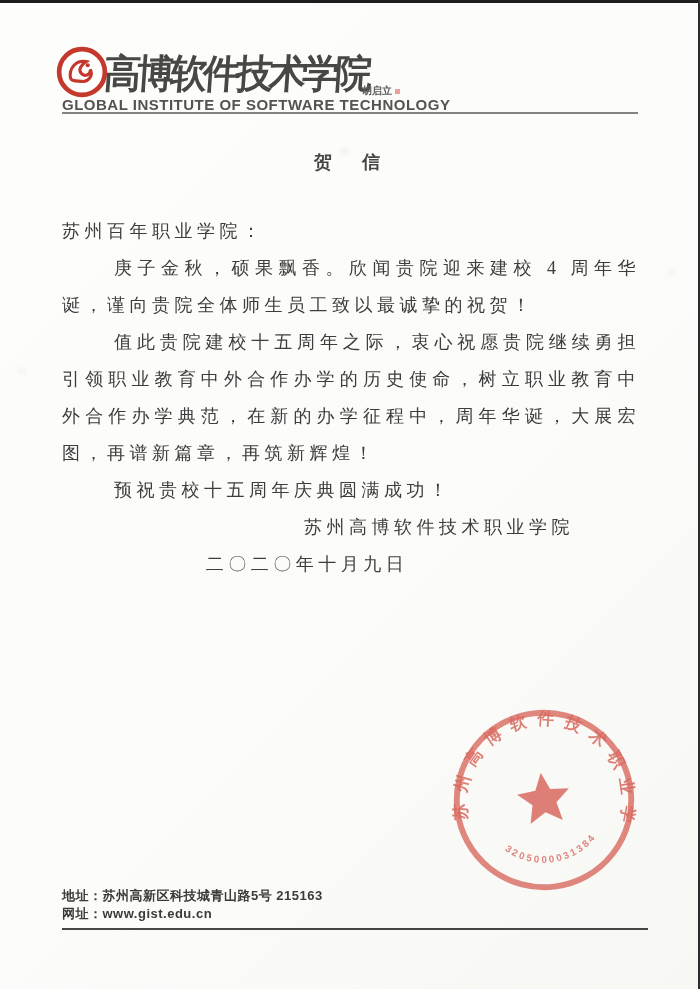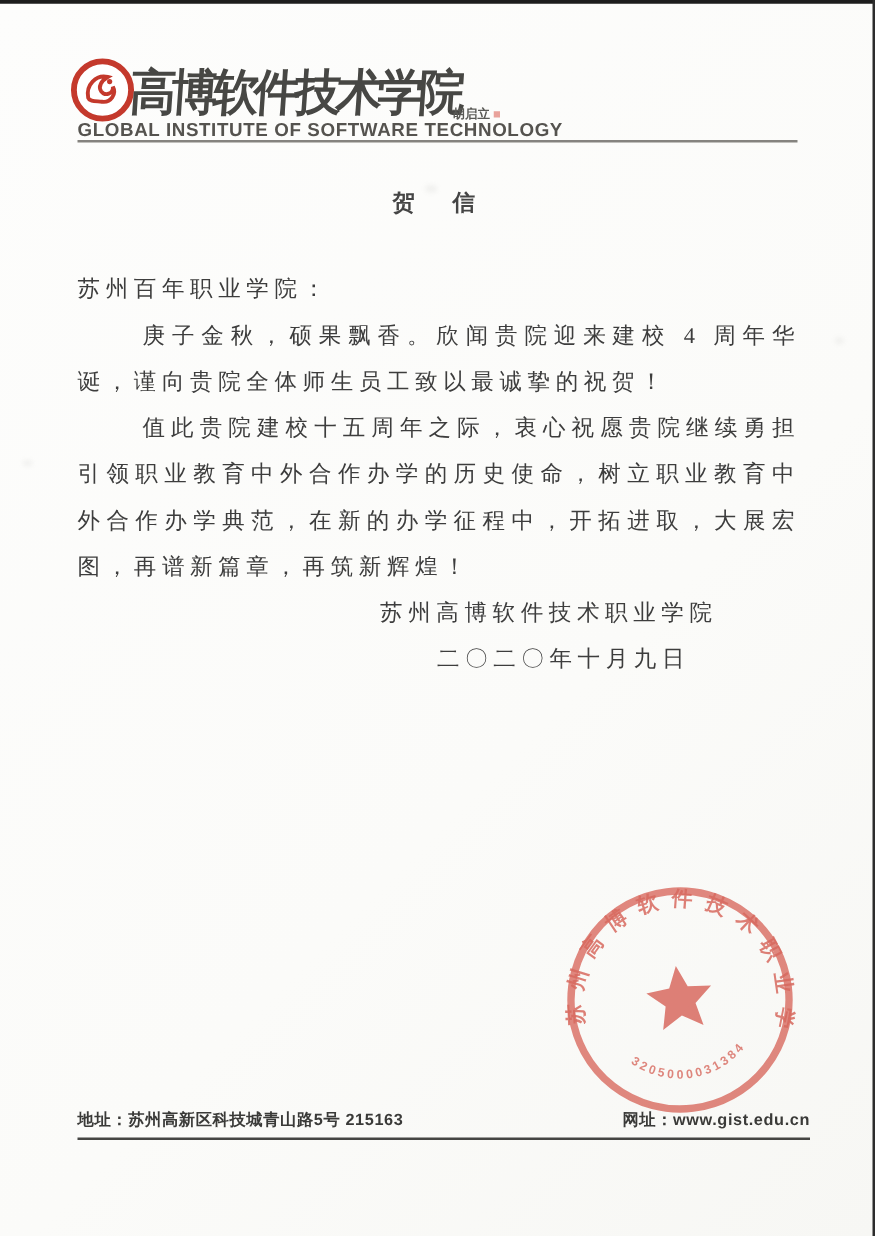--- a/index.html
+++ b/index.html
@@ -40,33 +40,33 @@
   }
 
   
   .body-text {
     position:absolute; left:62px; top:199px; width:578px;
     font-size:18px; line-height:37px; letter-spacing:4.5px;
     text-align:justify; color:#3d3d3d;margin-top:14px;
   }
   .body-text p.indent { text-indent:52px; }
   .sig-line { text-align:right; padding-right:66px; letter-spacing:4.5px; }
-  .date-line { text-align:right; padding-right:88px; letter-spacing:4.5px; }
+  .date-line { text-align:center; padding-right:88px; letter-spacing:4.5px; }
 
   
   .seal { position:absolute; left:446px; top:702px; width:196px; height:196px;
           transform:rotate(-7deg); mix-blend-mode:multiply; opacity:.88; }
 
   
   .footer {
     position:absolute; left:62px; top:884px; width:586px;
     font-family:"Liberation Sans","DejaVu Sans",sans-serif;
     font-size:13px; font-weight:700; color:#3a3a38; letter-spacing:.5px;
   }
-  .footer-row { display:flex; justify-content:space-between; padding:3px 0; }
+  .footer-row { display:flex; justify-content:space-between; padding:3px 0;flex-direction:column; }
   .footer-rule { height:2px; background:#454543; margin:2px 0 3px 0; }
 </style>
 </head>
 <body>
 
 <div class="page">
 
   <div class="scan-top-edge"></div>
   <div class="scan-right-edge"></div>
   <div class="smudge" style="left:340px;top:148px;width:10px;height:6px;"></div>
@@ -85,21 +85,22 @@
     </div>
     <div class="en-name">GLOBAL INSTITUTE OF SOFTWARE TECHNOLOGY</div>
     <div class="header-rule"></div>
   </div>
 
   <div class="letter-title">贺　信</div>
 
   <div class="body-text">
     <p>苏州百年职业学院：</p>
     <p class="indent">庚子金秋，硕果飘香。欣闻贵院迎来建校 4 周年华诞，谨向贵院全体师生员工致以最诚挚的祝贺！</p>
-    <p class="indent">值此贵院建校十五周年之际，衷心祝愿贵院继续勇担引领职业教育中外合作办学的历史使命，树立职业教育中外合作办学典范，在新的办学征程中，开拓进取，大展宏图，再谱新篇章，再筑新辉煌！</p>
+    <p class="indent">值此贵院建校十五周年之际，衷心祝愿贵院继续勇担引领职业教育中外合作办学的历史使命，树立职业教育中外合作办学典范，在新的办学征程中，周年华诞，大展宏图，再谱新篇章，再筑新辉煌！</p>
+    <p class="indent">预祝贵校十五周年庆典圆满成功！</p>
     <p class="sig-line">苏州高博软件技术职业学院</p>
     <p class="date-line">二〇二〇年十月九日</p>
   </div>
 
   <svg class="seal" viewBox="0 0 200 200">
     <defs>
       <path id="sealArcTop" d="M 24,128 A 80,80 0 1 1 176,128" fill="none"></path>
       <path id="sealArcBottom" d="M 48,140 A 68,68 0 0 0 152,140" fill="none"></path>
     </defs>
     <circle cx="100" cy="100" r="89" fill="none" stroke="#d9574c" stroke-width="6" opacity="0.8"></circle>

